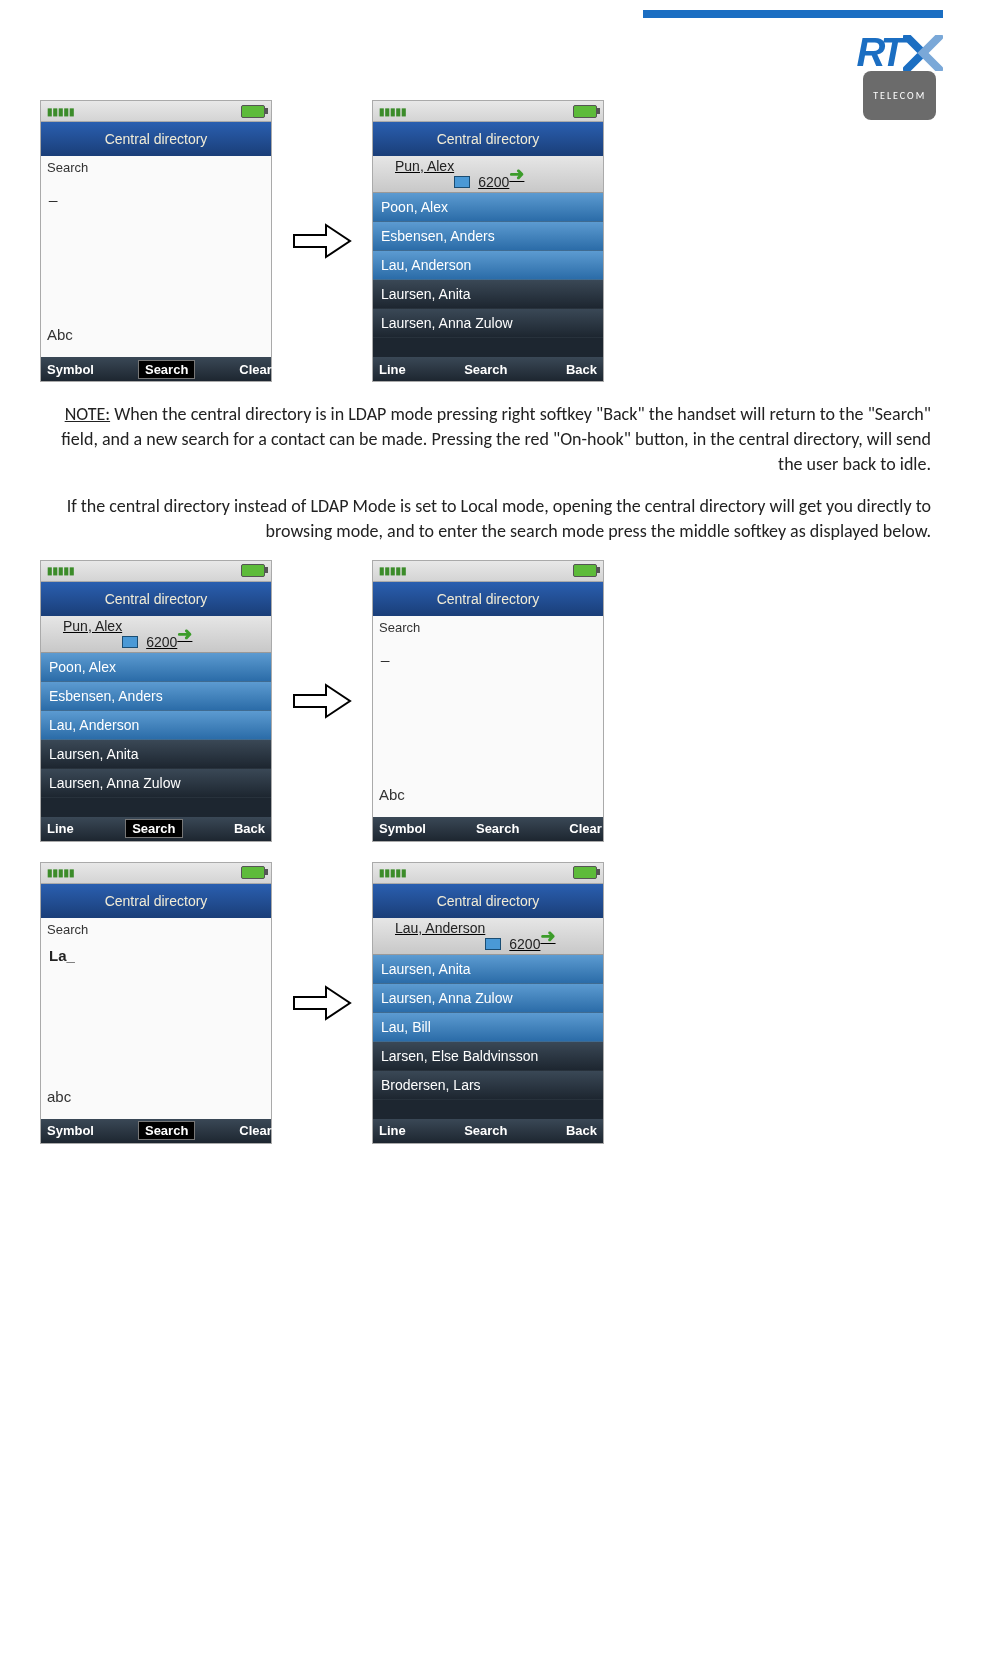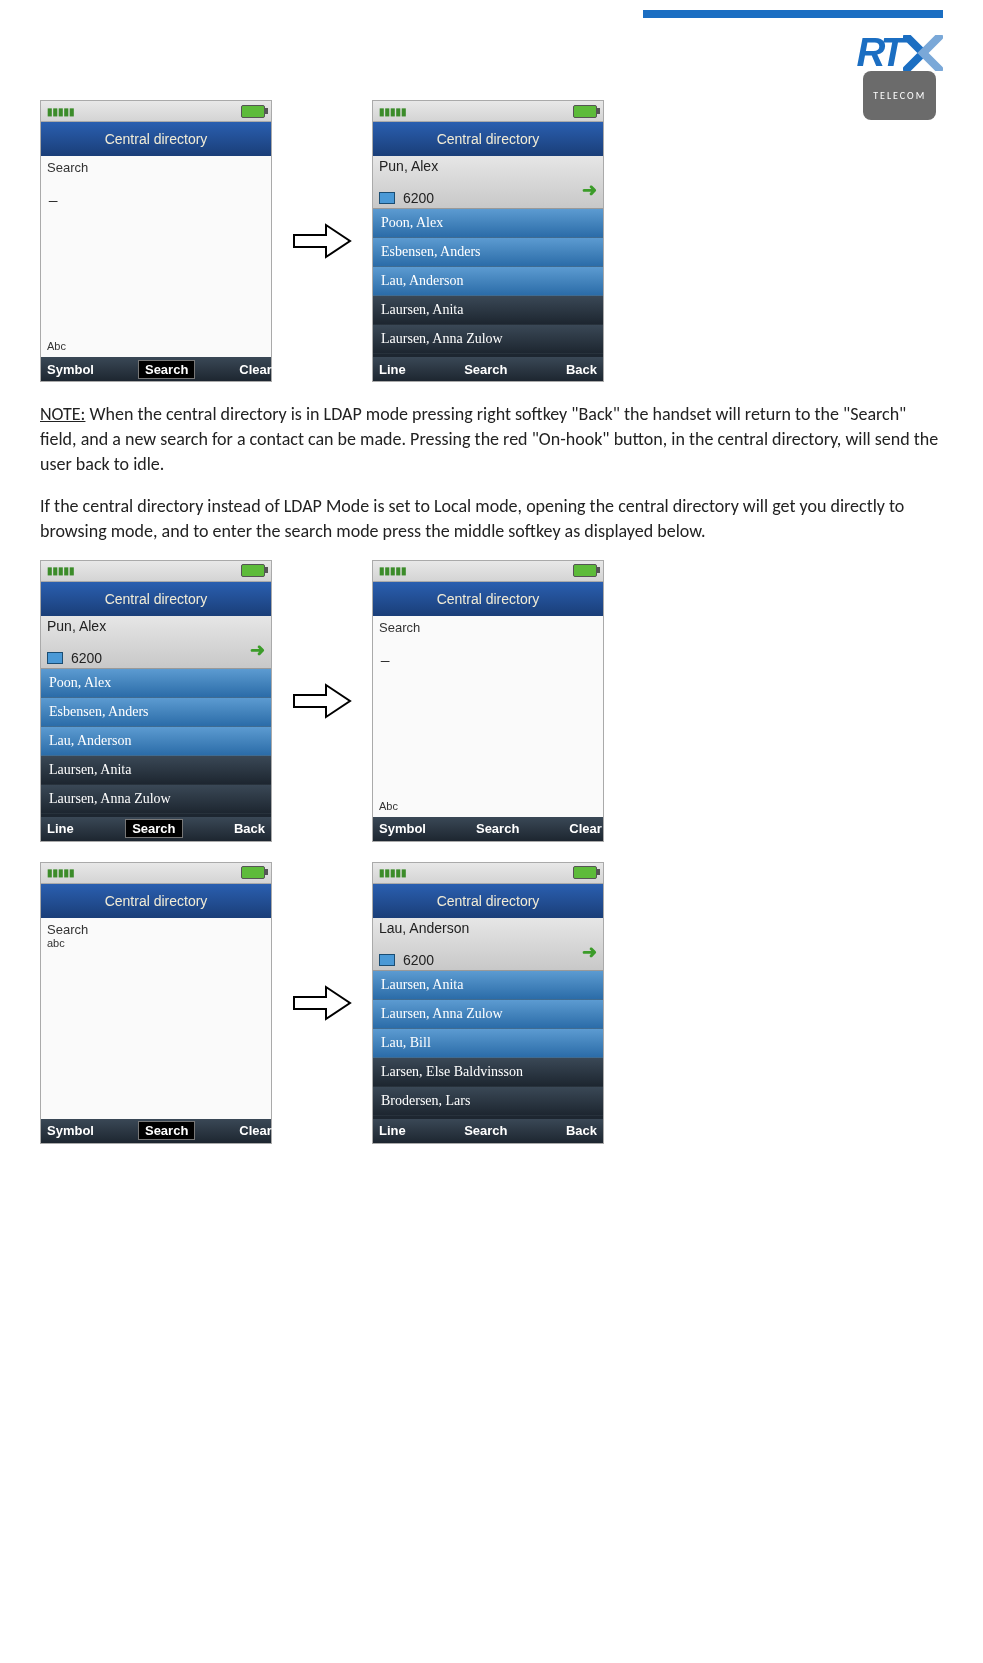--- a/index.html
+++ b/index.html
@@ -14,36 +14,36 @@
 .row { display:flex; align-items:center; gap:20px; margin-bottom:20px; }
 .phone { width:230px; height:280px; border:1px solid #aaa; display:flex; flex-direction:column; font-family:Arial,sans-serif; font-size:14px; }
 .status { height:20px; display:flex; align-items:center; justify-content:space-between; padding:0 6px; background:linear-gradient(#e8e8e8,#d4d4d4); border-bottom:1px solid #aaa; }
 .sig { color:#3c8c2a; font-weight:bold; font-size:10px; }
 .batt { width:22px; height:11px; border:1px solid #555; border-radius:2px; background:#5dbb3a; position:relative; }
 .batt:after { content:""; position:absolute; right:-4px; top:2px; width:3px; height:6px; background:#555; }
 .title { height:34px; background:linear-gradient(#2a5fb0,#1a3e78); color:#f2ecd6; display:flex; align-items:center; justify-content:center; font-weight:normal; }
 .body { flex:1; display:flex; flex-direction:column; background:#fafafa; }
 .search-lbl { font-size:13px; color:#333; padding:4px 6px 0 6px; }
 .search-area { flex:1; padding:10px 8px; font-family:Arial; color:#222; font-size:15px; }
-.abc-row { font-size:11px; color:#333; padding:0 6px 5px 6px; }
+.abc-row { font-size:15px; color:#333; padding:0 6px 14px 6px; }
 .softkeys { height:24px; background:linear-gradient(#3a4856,#1d2630); display:flex; align-items:center; justify-content:space-between; padding:0 6px; color:#fff; font-weight:bold; font-size:13px;gap:44px; }
 .sk-mid { padding:1px 6px; }
 .sk-mid.boxed { background:#000; border:1px solid #777; }
-.sel-card { background:linear-gradient(#e6e6e6,#c8c8c8); border-bottom:1px solid #999; padding:2px 6px; display:flex; flex-direction:column; }
+.sel-card { background:linear-gradient(#e6e6e6,#c8c8c8); border-bottom:1px solid #999; padding:2px 22px; display:flex; flex-direction:row;text-decoration:underline; }
 .sel-name { font-size:14px; color:#222; }
 .sel-num-row { display:flex; align-items:center; justify-content:space-between; }
 .sel-num { color:#222; display:flex; align-items:center; gap:8px;margin-top:16px; }
 .desk-icon { width:14px; height:10px; background:#4a99d6; border:1px solid #1a4d73; }
 .arrow-r { color:#3c9c2a; font-size:18px; font-weight:bold; }
-.list { flex:1; display:flex; flex-direction:column; background:#1d2630;font-family:Liberation Serif, serif; }
+.list { flex:1; display:flex; flex-direction:column; background:#1d2630; }
 .row-item { height:28px; display:flex; align-items:center; padding:0 8px; color:#fff; font-size:14px; border-bottom:1px solid rgba(0,0,0,0.3); }
 .row-blue { background:linear-gradient(#5c9bd1,#2b6ca8); }
 .row-dark { background:linear-gradient(#3a4856,#1d2630); }
 .big-arrow { width:60px; height:40px; }
-p.para { font-size:18px; line-height:1.4; margin:16px 0; max-width:900px; color:#222; }
+p.para { font-size:18px; line-height:1.4; margin:16px 12px; max-width:900px; color:#222;text-align:right; }
 .note-underline { text-decoration:underline; }
 .footer { position:absolute; bottom:22px; left:40px; right:40px; display:flex; justify-content:space-between; font-size:18px; color:#222; }
 </style>
 </head>
 <body>
 
 <div class="page">
   <div class="top-accent"></div>
   <div class="logo-box">
     <div class="logo-text">
@@ -180,20 +180,21 @@
     <div class="row">
 
       <div class="phone">
         <div class="status">
             <span class="sig">▮▮▮▮▮</span>
             <span class="batt"></span>
           </div>
         <div class="title">Central directory</div>
         <div class="body">
           <div class="search-lbl">Search</div>
+          <div class="search-area" style="font-weight:bold;">La_</div>
           <div class="abc-row">abc</div>
         </div>
         <div class="softkeys">
           <span>Symbol</span>
           <span class="sk-mid boxed">Search</span>
           <span>Clear</span>
         </div>
       </div>
 
       <svg class="big-arrow" viewBox="0 0 60 40">

